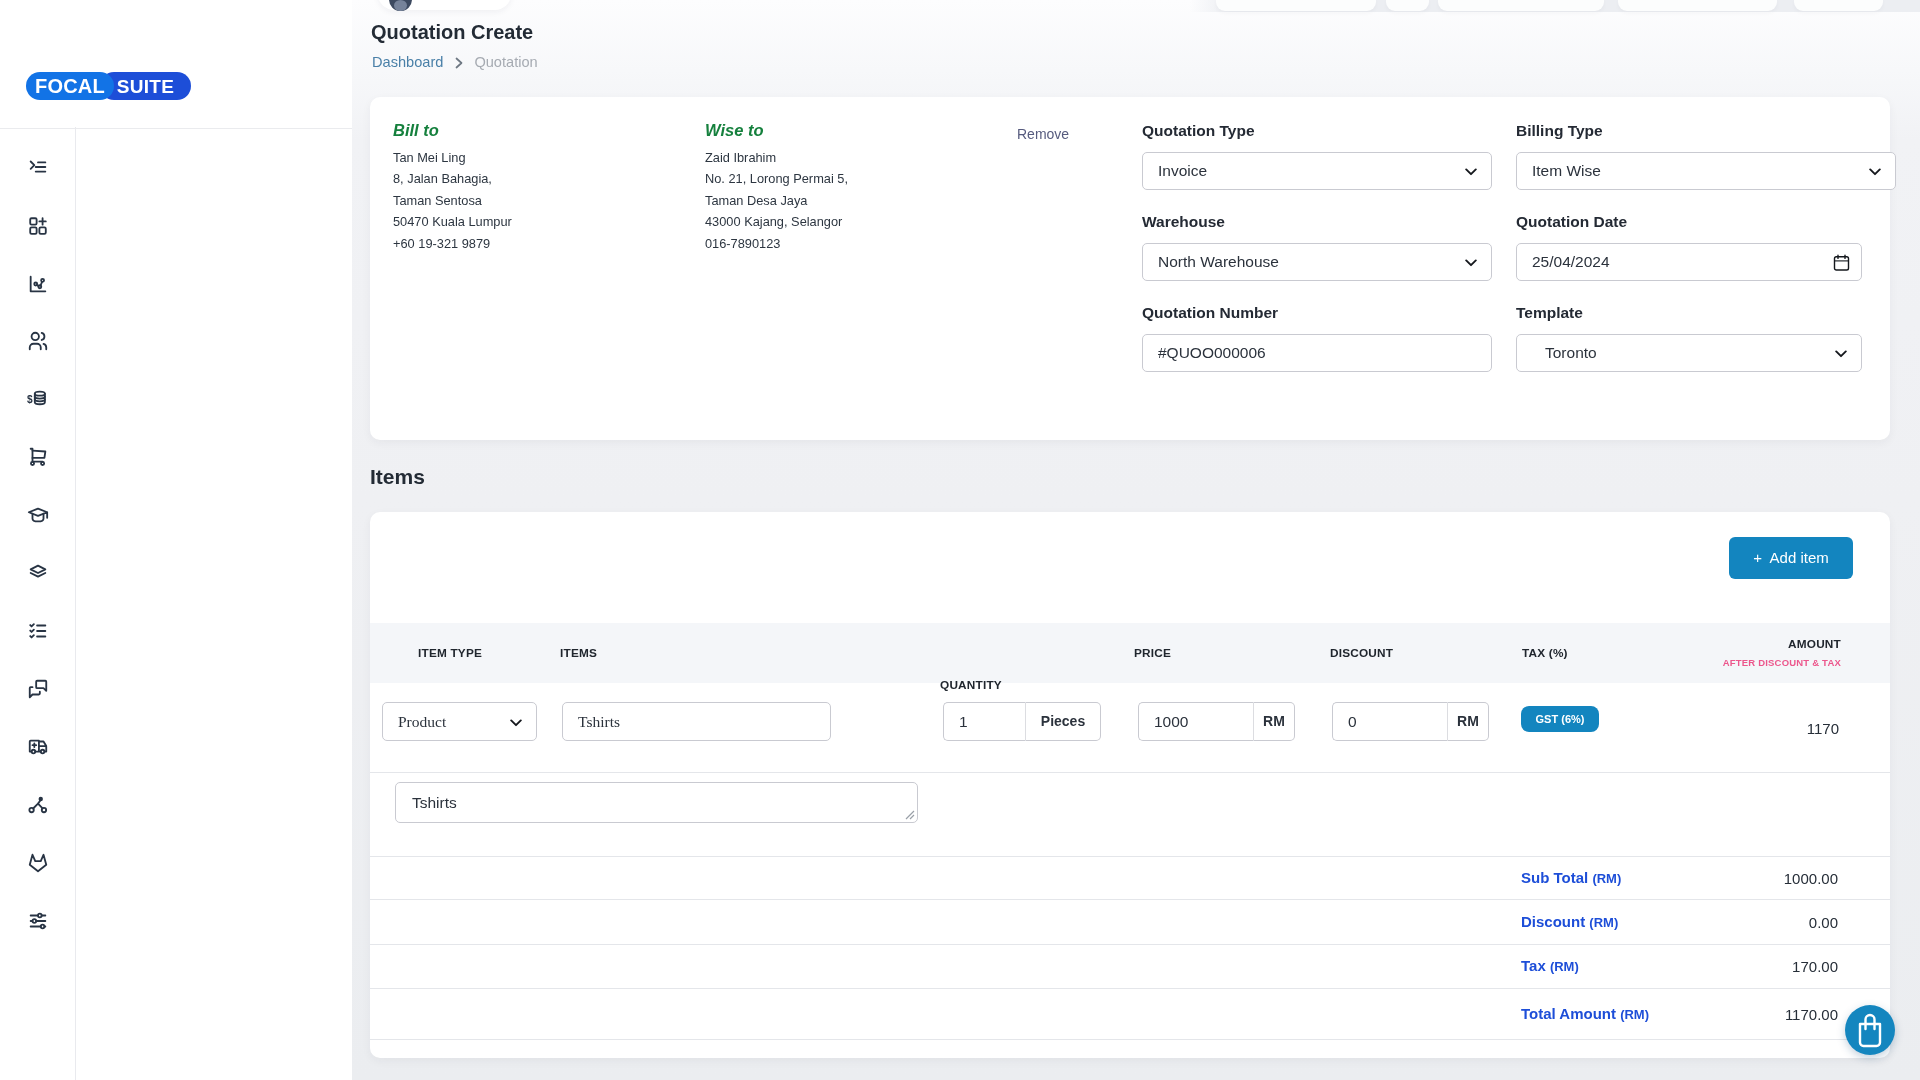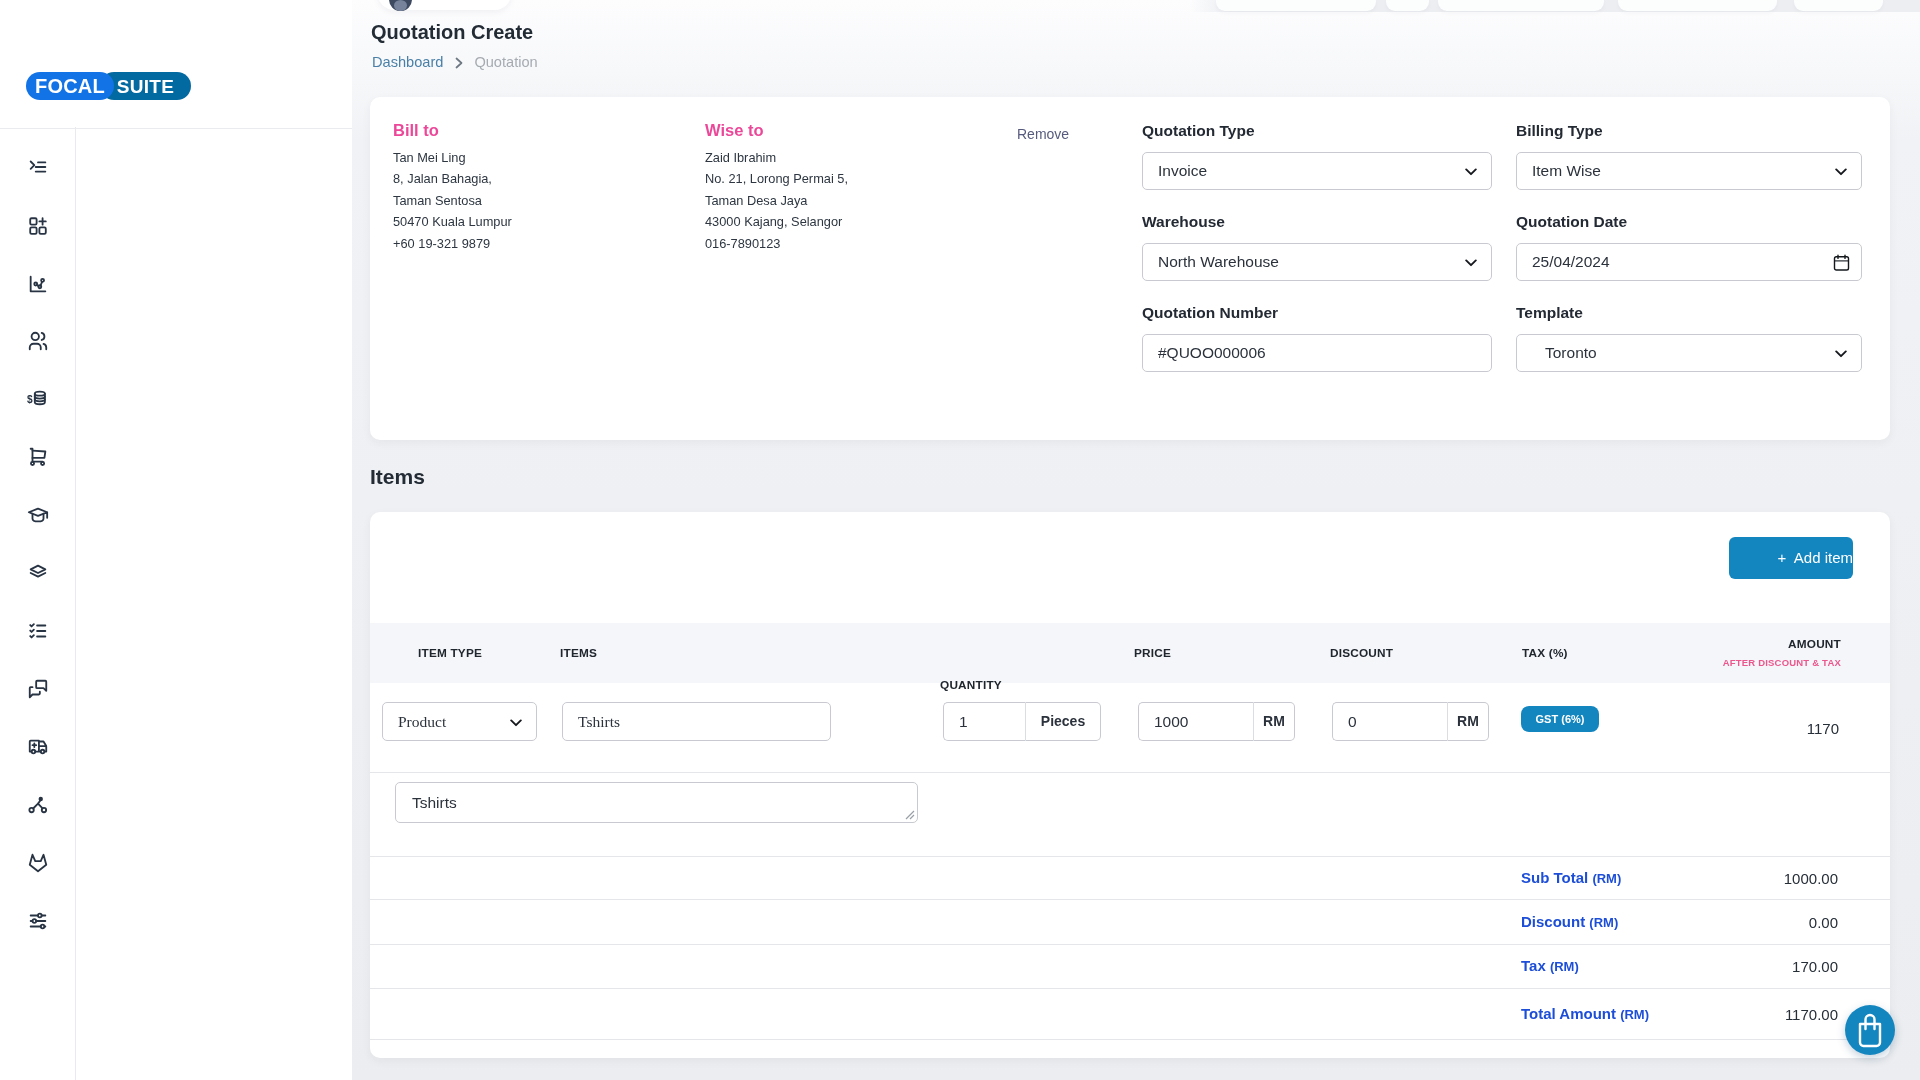--- a/index.html
+++ b/index.html
@@ -8,42 +8,42 @@
   .abs { position:absolute; }
   
   .frag { position:absolute; top:0; height:11px; background:#fcfdfd; border-radius:0 0 9px 9px; box-shadow:0 2px 4px rgba(40,50,70,.04); }
   .avcard { position:absolute; top:-26px; left:378px; width:133px; height:36px; background:#fff; border-radius:16px; box-shadow:0 2px 6px rgba(30,40,60,.06); }
   .avatar { position:absolute; top:-12px; left:389px; width:23px; height:23px; border-radius:50%; background:#3d4a60; overflow:hidden; }
   .avatar:after { content:""; position:absolute; left:5px; top:12px; width:13px; height:11px; border-radius:50%; background:#76839a; }
   
   .sidebar { position:absolute; left:0; top:0; width:352px; height:1080px; background:#fff; }
   .railline { position:absolute; left:75px; top:127px; width:1px; height:953px; background:#e9eaee; }
   .logo { position:absolute; left:26px; top:72px; width:165px; height:28px; }
-  .logo .red { position:absolute; left:74px; top:0; width:91px; height:28px; background:#0369a1; border-radius:14px; color:#fff; font-weight:bold; font-size:19px; letter-spacing:.3px; text-align:center; line-height:29px; }
+  .logo .red { position:absolute; left:74px; top:0; width:91px; height:28px; background:#1d4ed8; border-radius:14px; color:#fff; font-weight:bold; font-size:19px; letter-spacing:.3px; text-align:center; line-height:29px; }
   .logo .blue { position:absolute; left:0; top:0; width:88px; height:28px; background:#1273e6; border-radius:14px; color:#fff; font-weight:bold; font-size:20px; letter-spacing:.2px; text-align:center; line-height:29px; }
   .icn { position:absolute; left:27px; width:22px; height:22px; }
   .icn svg { width:22px; height:22px; stroke:#283444; stroke-width:2; fill:none; stroke-linecap:round; stroke-linejoin:round; }
   
   .h1 { position:absolute; left:371px; top:21px; font-size:20px; font-weight:bold; color:#232b35; }
   .crumb { position:absolute; left:372px; top:54px; font-size:14.6px; color:#a6abb2; display:flex; align-items:center; }
   .crumb a { color:#4a80a8; text-decoration:none; }
   .h2 { position:absolute; left:370px; top:465px; font-size:21px; font-weight:bold; color:#232b35; }
   
   .card { position:absolute; left:370px; width:1520px; background:#fff; border-radius:10px; box-shadow:0 3px 10px rgba(30,40,60,.05); }
   .card1 { top:97px; height:343px; }
   .card2 { top:512px; height:546px; }
-  .bold17 { font-weight:bold; font-size:16.5px; color:#ec4899; }
+  .bold17 { font-weight:bold; font-size:16.5px; color:#15803d;font-style:italic; }
   .addr { font-size:12.8px; color:#2d3641; line-height:21.4px; }
   .remove { position:absolute; left:647px; top:27px; font-size:14px; color:#565b7e; }
   .flabel { font-weight:bold; font-size:15.5px; color:#242a34; position:absolute; }
   .ctl { position:absolute; height:38px; border:1px solid #c9cad1; border-radius:5px; background:#fff; font-size:15.5px; color:#2b323c; line-height:36px; padding-left:15px; }
   .ctl .chev { position:absolute; right:14px; top:15px; line-height:0; }
   .ctl .cal { position:absolute; right:11px; top:10px; line-height:0; }
   
-  .addbtn { position:absolute; left:1359px; top:25px; width:124px; height:42px; background:#1385bf; border-radius:6px; color:#fff; font-size:15px; text-align:right; line-height:42px; }
+  .addbtn { position:absolute; left:1359px; top:25px; width:124px; height:42px; background:#1385bf; border-radius:6px; color:#fff; font-size:15px; text-align:center; line-height:42px; }
   .thead { position:absolute; left:0; top:111px; width:1520px; height:60px; background:#f4f6f9; }
   .th { position:absolute; top:134px; font-size:11.8px; font-weight:bold; color:#20262e; letter-spacing:.2px; }
   .ipt { position:absolute; height:39px; border:1px solid #c9cad1; border-radius:5px; background:#fff; font-size:15.5px; color:#2b323c; line-height:37px; padding-left:15px;font-family:Liberation Serif, serif; }
   .grp { position:absolute; height:39px; display:flex; }
   .grp .gin { border:1px solid #c9cad1; border-right:1px solid #dcdde1; border-radius:5px 0 0 5px; background:#fff; font-size:15.5px; color:#2b323c; line-height:37px; padding-left:15px; height:39px; }
   .grp .gad { border:1px solid #c9cad1; border-left:none; border-radius:0 5px 5px 0; background:#fff; font-size:14px; font-weight:bold; color:#2b323c; line-height:37px; text-align:center; height:39px; }
   .badge { position:absolute; left:1151px; top:194px; width:78px; height:26px; background:#1385bf; border-radius:8px; color:#fff; font-size:11px; font-weight:bold; text-align:center; line-height:26px; }
   .amt { position:absolute; top:208px; right:51px; font-size:15px; color:#262e38; }
   .tarea { position:absolute; left:25px; top:270px; width:523px; height:41px; border:1px solid #c9cad1; border-radius:5px; font-size:15.5px; color:#2b323c; line-height:39px; padding-left:16px; }
   .sline { position:absolute; left:0; width:1520px; height:1px; background:#e4e6ea; }
@@ -157,21 +157,21 @@
   <div class="abs bold17" style="left:23px;top:24px;">Bill to</div>
   <div class="abs addr" style="left:23px;top:50px;">Tan Mei Ling<br>8, Jalan Bahagia,<br>Taman Sentosa<br>50470 Kuala Lumpur<br>+60 19-321 9879</div>
   <div class="abs bold17" style="left:335px;top:24px;">Wise to</div>
   <div class="abs addr" style="left:335px;top:50px;">Zaid Ibrahim<br>No. 21, Lorong Permai 5,<br>Taman Desa Jaya<br>43000 Kajang, Selangor<br>016-7890123</div>
   <div class="remove" style="top:29px;">Remove</div>
   <div class="flabel" style="left:772px;top:25px;">Quotation Type</div>
   <div class="ctl" style="left:772px;top:55px;width:350px;">Invoice<span class="chev"><svg width="12" height="8" viewBox="0 0 12 8" fill="none" stroke="#16191e" stroke-width="1.9" stroke-linecap="round" stroke-linejoin="round">
           <polyline points="1.2,1.4 6,6.2 10.8,1.4"></polyline>
         </svg></span></div>
   <div class="flabel" style="left:1146px;top:25px;">Billing Type</div>
-  <div class="ctl" style="left:1146px;top:55px;width:346px;">Item Wise<span class="chev"><svg width="12" height="8" viewBox="0 0 12 8" fill="none" stroke="#16191e" stroke-width="1.9" stroke-linecap="round" stroke-linejoin="round">
+  <div class="ctl" style="left:1146px;top:55px;width:380px;">Item Wise<span class="chev"><svg width="12" height="8" viewBox="0 0 12 8" fill="none" stroke="#16191e" stroke-width="1.9" stroke-linecap="round" stroke-linejoin="round">
           <polyline points="1.2,1.4 6,6.2 10.8,1.4"></polyline>
         </svg></span></div>
   <div class="flabel" style="left:772px;top:116px;">Warehouse</div>
   <div class="ctl" style="left:772px;top:146px;width:350px;">North Warehouse<span class="chev"><svg width="12" height="8" viewBox="0 0 12 8" fill="none" stroke="#16191e" stroke-width="1.9" stroke-linecap="round" stroke-linejoin="round">
           <polyline points="1.2,1.4 6,6.2 10.8,1.4"></polyline>
         </svg></span></div>
   <div class="flabel" style="left:1146px;top:116px;">Quotation Date</div>
   <div class="ctl" style="left:1146px;top:146px;width:346px;">25/04/2024<span class="cal"><svg width="17" height="18" viewBox="0 0 17 18" fill="none" stroke="#14181d" stroke-width="1.4">
           <rect x="1.5" y="2.8" width="14" height="13.2" rx="1.8"></rect>
           <path d="M1.5 6.9h14" stroke-width="1.1"></path>

